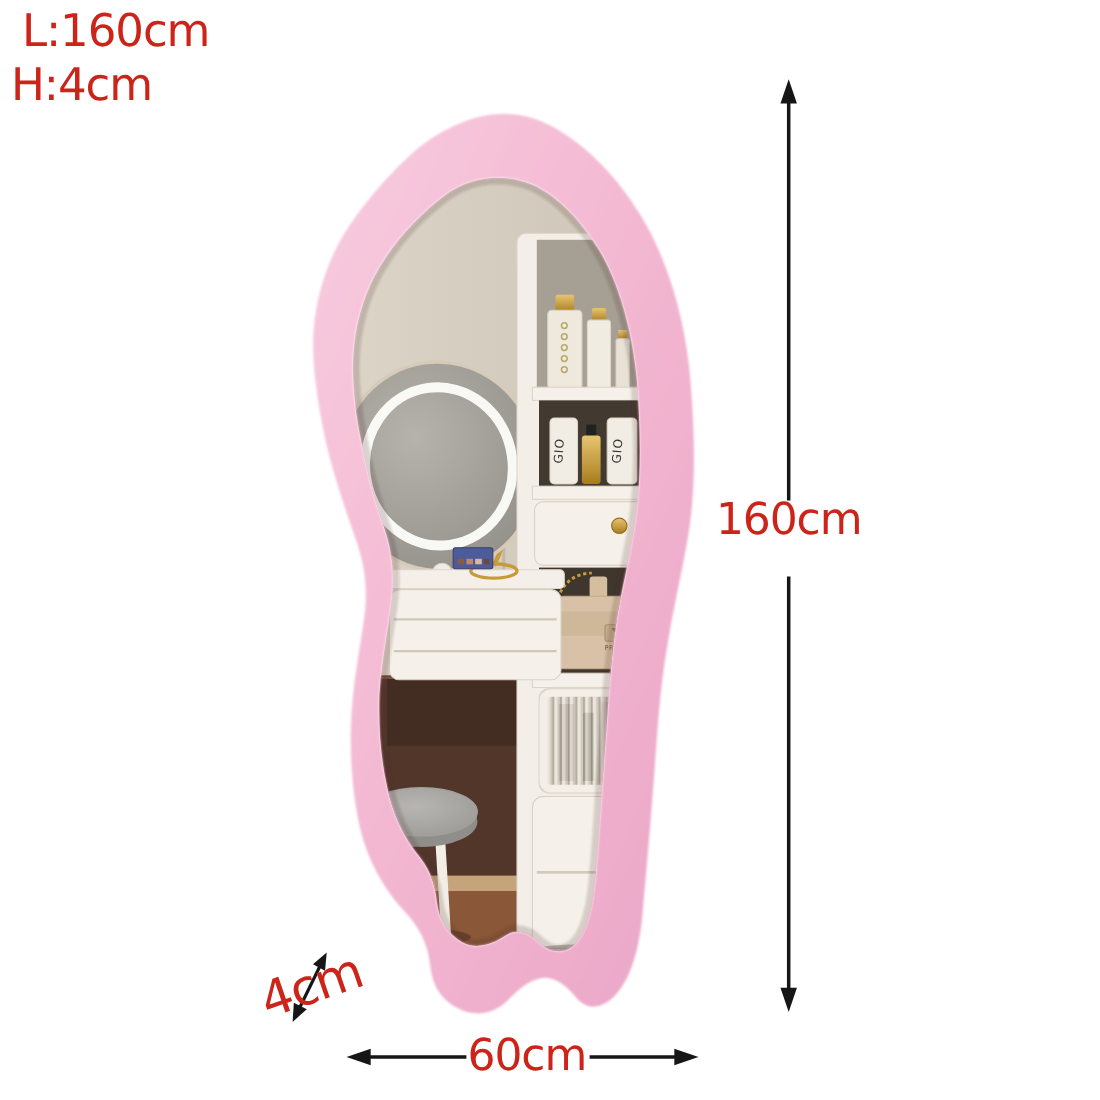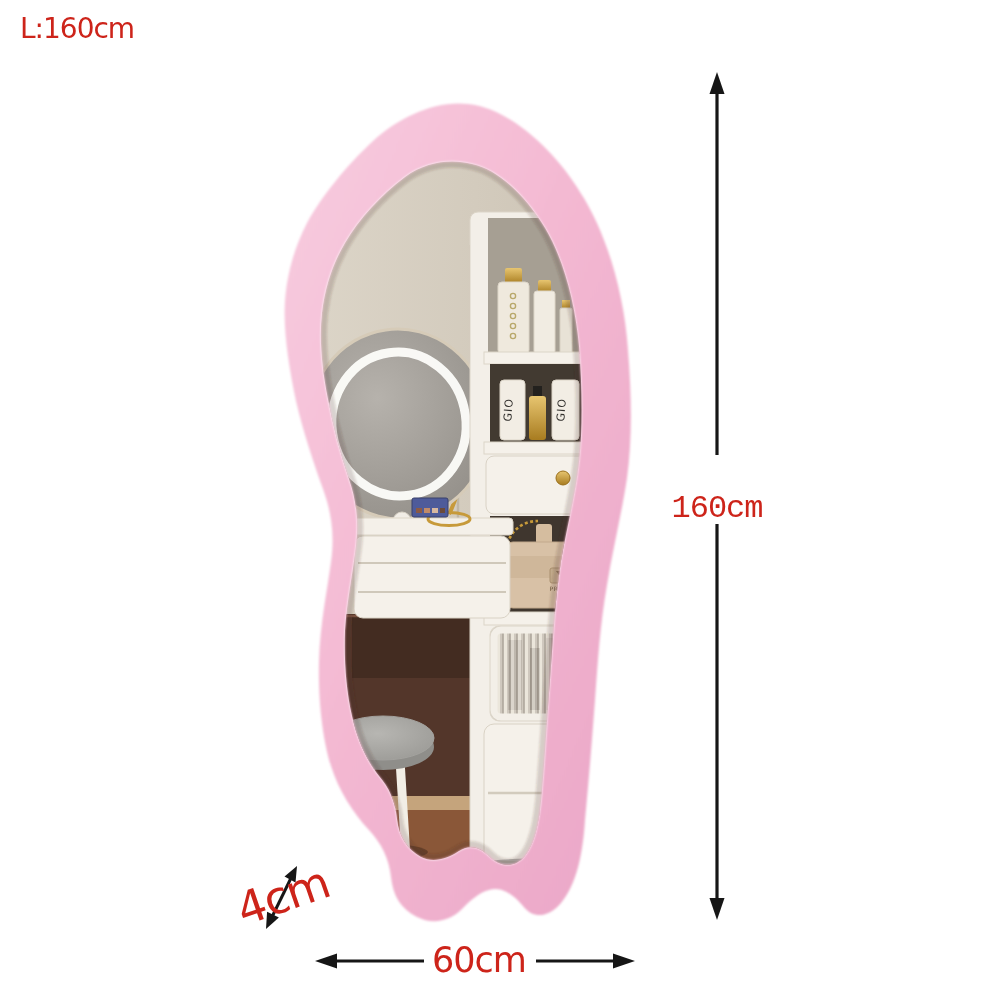--- a/index.html
+++ b/index.html
@@ -1,23 +1,23 @@
 <!DOCTYPE html>
 <html><head>
 <meta charset="utf-8">
 <style>
   html,body{margin:0;padding:0;background:#fff;}
   #canvas{position:relative;width:1000px;height:1000px;background:#ffffff;overflow:hidden;
           font-family:"DejaVu Sans","Liberation Sans",sans-serif;}
   #scene-svg{position:absolute;left:0;top:0;z-index:1;}
   .red-label{position:absolute;color:#cd241a;font-weight:500;letter-spacing:-1px;z-index:3;white-space:nowrap;}
-  #spec-block{left:10px;top:4px;font-size:28px;line-height:49px;}
+  #spec-block{left:10px;top:4px;font-size:41px;line-height:49px;}
   #spec-block .spec-line:first-child{padding-left:10px;}
-  #dim-height-label{left:717px;top:508px;transform:translate(-50%,-50%);font-size:32px;font-family:Liberation Mono, monospace;}
-  #dim-width-label{left:479px;top:960px;transform:translate(-50%,-50%);font-size:35px;}
+  #dim-height-label{left:717px;top:472px;transform:translate(-50%,-50%);font-size:40px;}
+  #dim-width-label{left:479px;top:960px;transform:translate(-50%,-50%);font-size:40px;}
   #dim-depth-label{left:283px;top:896px;transform:translate(-50%,-50%) rotate(-19deg);font-size:45px;}
 </style>
 </head>
 <body>
 
 <div id="canvas">
 
   <svg id="scene-svg" width="1000" height="1000" viewBox="0 0 1000 1000">
     <defs>
       <linearGradient id="pinkGrad" x1="0" y1="0" x2="1" y2="1">
@@ -216,20 +216,21 @@
 
     <g>
       <line x1="271" y1="919" x2="292" y2="876" stroke="#161616" stroke-width="3"></line>
       <polygon points="297,866 295.5,882.5 284.5,876.5" fill="#161616"></polygon>
       <polygon points="266,929 278.9,917.5 267.1,911.7" fill="#161616"></polygon>
     </g>
   </svg>
 
   <div id="spec-block" class="red-label">
     <div class="spec-line">L:160cm</div>
+    <div class="spec-line">H:4cm</div>
   </div>
 
   <div id="dim-height-label" class="red-label">160cm</div>
 
   <div id="dim-width-label" class="red-label">60cm</div>
 
   <div id="dim-depth-label" class="red-label">4cm</div>
 
 </div>
 

